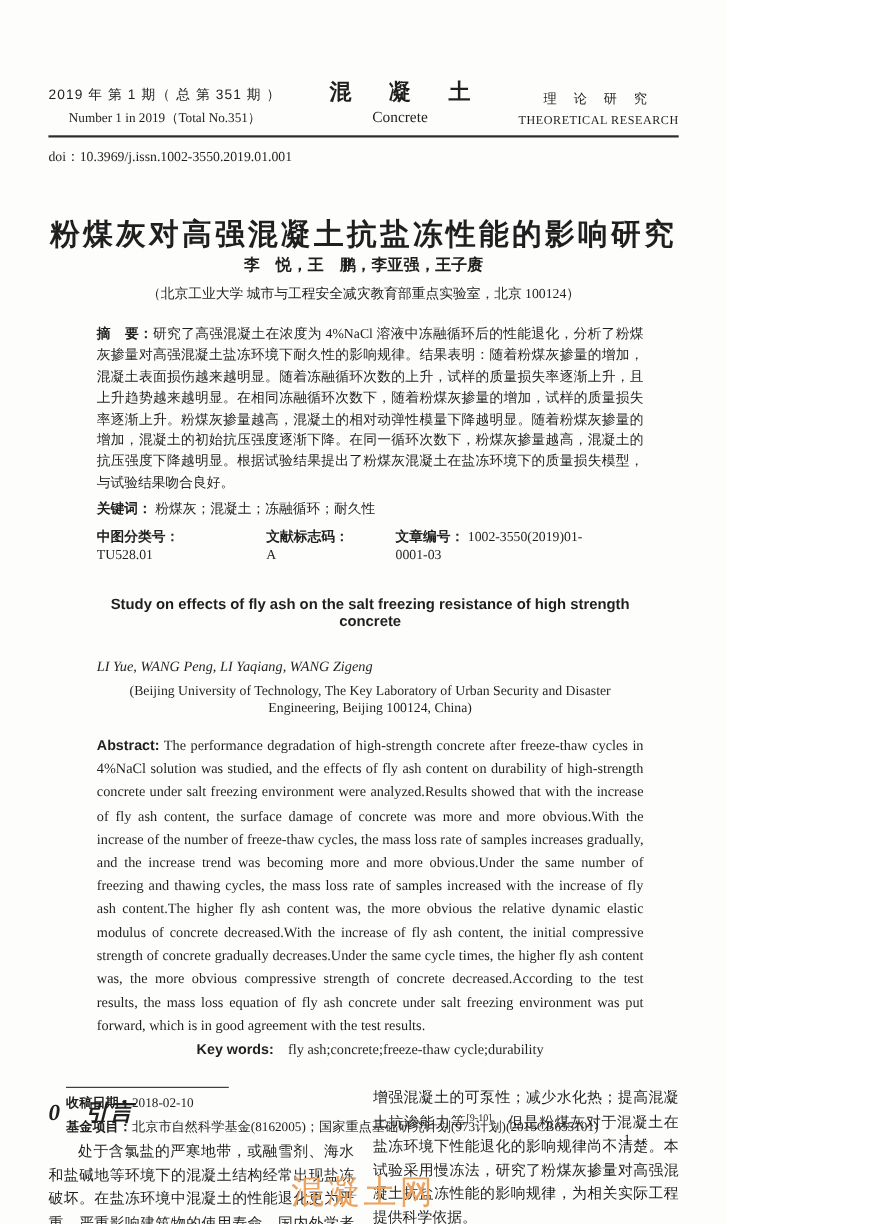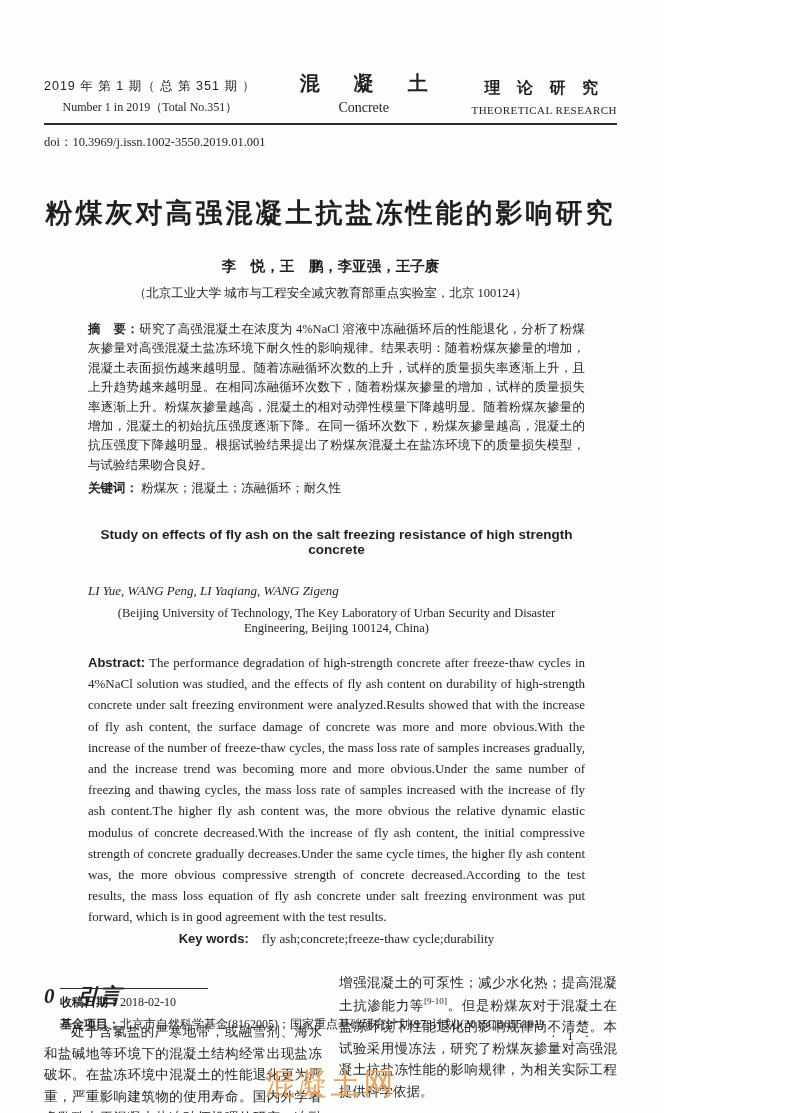--- a/index.html
+++ b/index.html
@@ -15,30 +15,30 @@
   }
   
   .header { display:flex; justify-content:space-between; align-items:flex-end; padding-top:70px; }
   .h-left { text-align:center; }
   .h-left .cn { font-family:"Liberation Sans", sans-serif; font-size:12.5px; letter-spacing:1px; }
   .h-left .en { font-size:12px; margin-top:4px; }
   .h-center { text-align:center; }
   .h-center .cn { font-size:20px; font-weight:bold; letter-spacing:34px; padding-left:34px; }
   .h-center .en { font-size:14px; margin-top:3px; }
   .h-right { text-align:center; }
-  .h-right .cn { font-family:"Liberation Sans", sans-serif; font-weight:bold; font-size:16px; letter-spacing:6px; }
+  .h-right .cn { font-family:"Liberation Sans", sans-serif; font-weight:normal; font-size:12px; letter-spacing:6px; }
   .h-right .en { font-size:11px; margin-top:5px; letter-spacing:0.5px; }
   .rule { border-top:2px solid #2c2c2c; margin-top:7px; }
   .doi { font-size:12.5px; margin-top:9px; }
 
   
   .title-cn { text-align:center; font-family:"Liberation Sans", sans-serif; font-weight:bold;
               font-size:27px; letter-spacing:3px; margin-top:44px; }
   .authors-cn { text-align:center; font-family:"Liberation Sans", sans-serif; font-weight:bold;
-                font-size:14.5px; margin-top:26px; }
+                font-size:14.5px; }
   .affil-cn { text-align:center; font-size:12.5px; margin-top:9px; }
 
   
   .meta { margin:18px 32px 0 44px; }
   .abs-cn { font-size:12.5px; line-height:1.55; text-align:justify; margin-top:8px; }
   .lbl-hei { font-family:"Liberation Sans", sans-serif; font-weight:bold; font-style:normal; }
   .kw-line { font-size:12.5px; margin-top:5px; }
   .clc-line { display:flex; font-size:12.5px; margin-top:9px; }
   .clc-line .pair { margin-right:42px; }
 
@@ -87,20 +87,25 @@
   <div class="rule"></div>
   <div class="doi">doi：10.3969/j.issn.1002-3550.2019.01.001</div>
 
   <h1 class="title-cn">粉煤灰对高强混凝土抗盐冻性能的影响研究</h1>
   <div class="authors-cn">李　悦，王　鹏，李亚强，王子赓</div>
   <div class="affil-cn">（北京工业大学 城市与工程安全减灾教育部重点实验室，北京 100124）</div>
 
   <div class="meta">
     <p class="abs-cn"><span class="lbl-hei">摘　要：</span><span>研究了高强混凝土在浓度为 4%NaCl 溶液中冻融循环后的性能退化，分析了粉煤灰掺量对高强混凝土盐冻环境下耐久性的影响规律。结果表明：随着粉煤灰掺量的增加，混凝土表面损伤越来越明显。随着冻融循环次数的上升，试样的质量损失率逐渐上升，且上升趋势越来越明显。在相同冻融循环次数下，随着粉煤灰掺量的增加，试样的质量损失率逐渐上升。粉煤灰掺量越高，混凝土的相对动弹性模量下降越明显。随着粉煤灰掺量的增加，混凝土的初始抗压强度逐渐下降。在同一循环次数下，粉煤灰掺量越高，混凝土的抗压强度下降越明显。根据试验结果提出了粉煤灰混凝土在盐冻环境下的质量损失模型，与试验结果吻合良好。</span></p>
     <p class="kw-line"><span class="lbl-hei">关键词：</span> <span>粉煤灰；混凝土；冻融循环；耐久性</span></p>
+    <div class="clc-line">
+      <div class="pair"><span class="lbl-hei">中图分类号：</span> <span>TU528.01</span></div>
+      <div class="pair"><span class="lbl-hei">文献标志码：</span> <span>A</span></div>
+      <div class="pair"><span class="lbl-hei">文章编号：</span> <span>1002-3550(2019)01-0001-03</span></div>
+    </div>
 
     <div class="title-en">Study on effects of fly ash on the salt freezing resistance of high strength concrete</div>
     <div class="authors-en">LI Yue, WANG Peng, LI Yaqiang, WANG Zigeng</div>
     <div class="affil-en">(Beijing University of Technology, The Key Laboratory of Urban Security and Disaster Engineering, Beijing 100124, China)</div>
     <p class="abs-en"><span class="lbl-hei">Abstract:</span> <span>The performance degradation of high-strength concrete after freeze-thaw cycles in 4%NaCl solution was studied, and the effects of fly ash content on durability of high-strength concrete under salt freezing environment were analyzed.Results showed that with the increase of fly ash content, the surface damage of concrete was more and more obvious.With the increase of the number of freeze-thaw cycles, the mass loss rate of samples increases gradually, and the increase trend was becoming more and more obvious.Under the same number of freezing and thawing cycles, the mass loss rate of samples increased with the increase of fly ash content.The higher fly ash content was, the more obvious the relative dynamic elastic modulus of concrete decreased.With the increase of fly ash content, the initial compressive strength of concrete gradually decreases.Under the same cycle times, the higher fly ash content was, the more obvious compressive strength of concrete decreased.According to the test results, the mass loss equation of fly ash concrete under salt freezing environment was put forward, which is in good agreement with the test results.</span></p>
     <p class="kw-en"><span class="lbl-hei">Key words:</span>　<span>fly ash;concrete;freeze-thaw cycle;durability</span></p>
   </div>
 
   <div class="columns">
     <div class="col">

